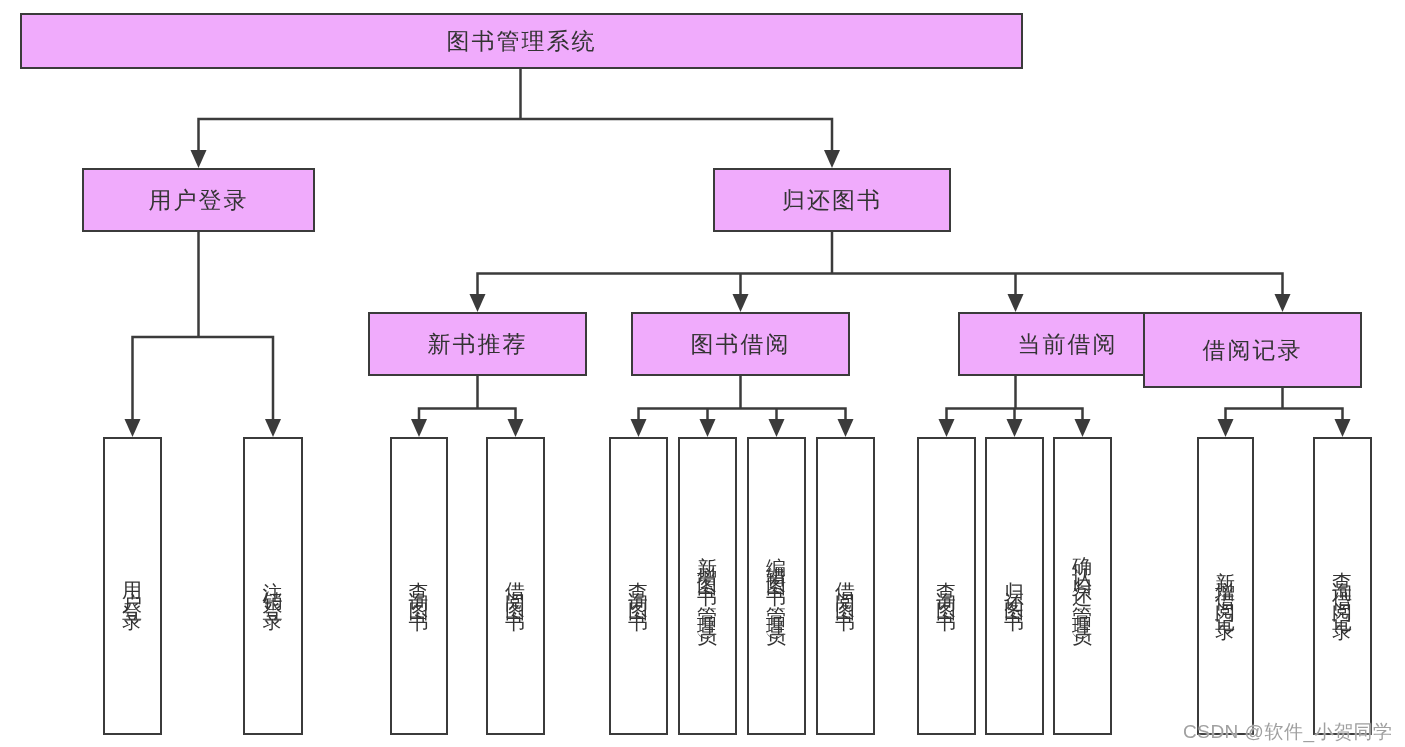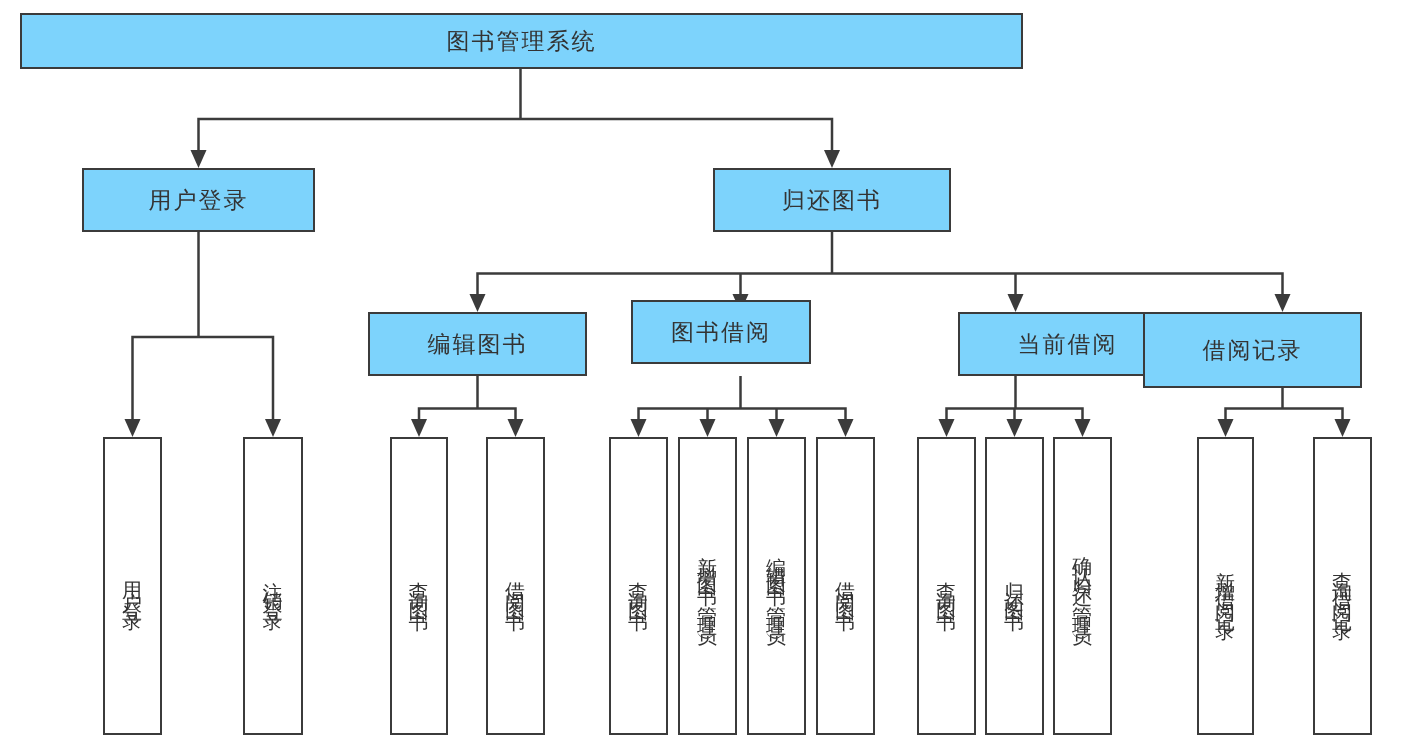--- a/index.html
+++ b/index.html
@@ -8,21 +8,21 @@
     width:1405px;height:747px;
     background:#ffffff;
     font-family:"Liberation Sans","DejaVu Sans",sans-serif;
     overflow:hidden;
   }
   #connectors{position:absolute;left:0;top:0;width:1405px;height:747px;}
   .box{
     position:absolute;
     box-sizing:border-box;
     border:2.5px solid #3b3b3b;
-    background:#7dd3fc;
+    background:#f0abfc;
     display:flex;align-items:center;justify-content:center;
     font-size:23px;letter-spacing:2px;color:#333333;
     white-space:nowrap;
   }
   .vbox{
     position:absolute;
     top:437px;height:298px;
     box-sizing:border-box;
     border:2.5px solid #3b3b3b;
     background:#ffffff;
@@ -115,23 +115,23 @@
   </div>
 
   <div class="box" style="left:82px;top:168px;width:233px;height:64px">
     <span>用户登录</span>
   </div>
   <div class="box" style="left:713px;top:168px;width:238px;height:64px">
     <span>归还图书</span>
   </div>
 
   <div class="box" style="left:368px;top:312px;width:219px;height:64px">
-    <span>编辑图书</span>
+    <span>新书推荐</span>
   </div>
-  <div class="box" style="left:631px;top:300px;width:180px;height:64px">
+  <div class="box" style="left:631px;top:312px;width:219px;height:64px">
     <span>图书借阅</span>
   </div>
   <div class="box" style="left:958px;top:312px;width:219px;height:64px">
     <span>当前借阅</span>
   </div>
   <div class="box" style="left:1143px;top:312px;width:219px;height:76px">
     <span>借阅记录</span>
   </div>
 
   <div class="vbox" style="left:103px;width:59px">
@@ -171,14 +171,15 @@
     <span class="vtext">确认归还（管理员）</span>
   </div>
 
   <div class="vbox" style="left:1197px;width:57px">
     <span class="vtext">新增借阅记录</span>
   </div>
   <div class="vbox" style="left:1313px;width:59px">
     <span class="vtext">查询借阅记录</span>
   </div>
 
+  <div class="watermark">CSDN @软件_小贺同学</div>
 
 </div>
 
 </body></html>

